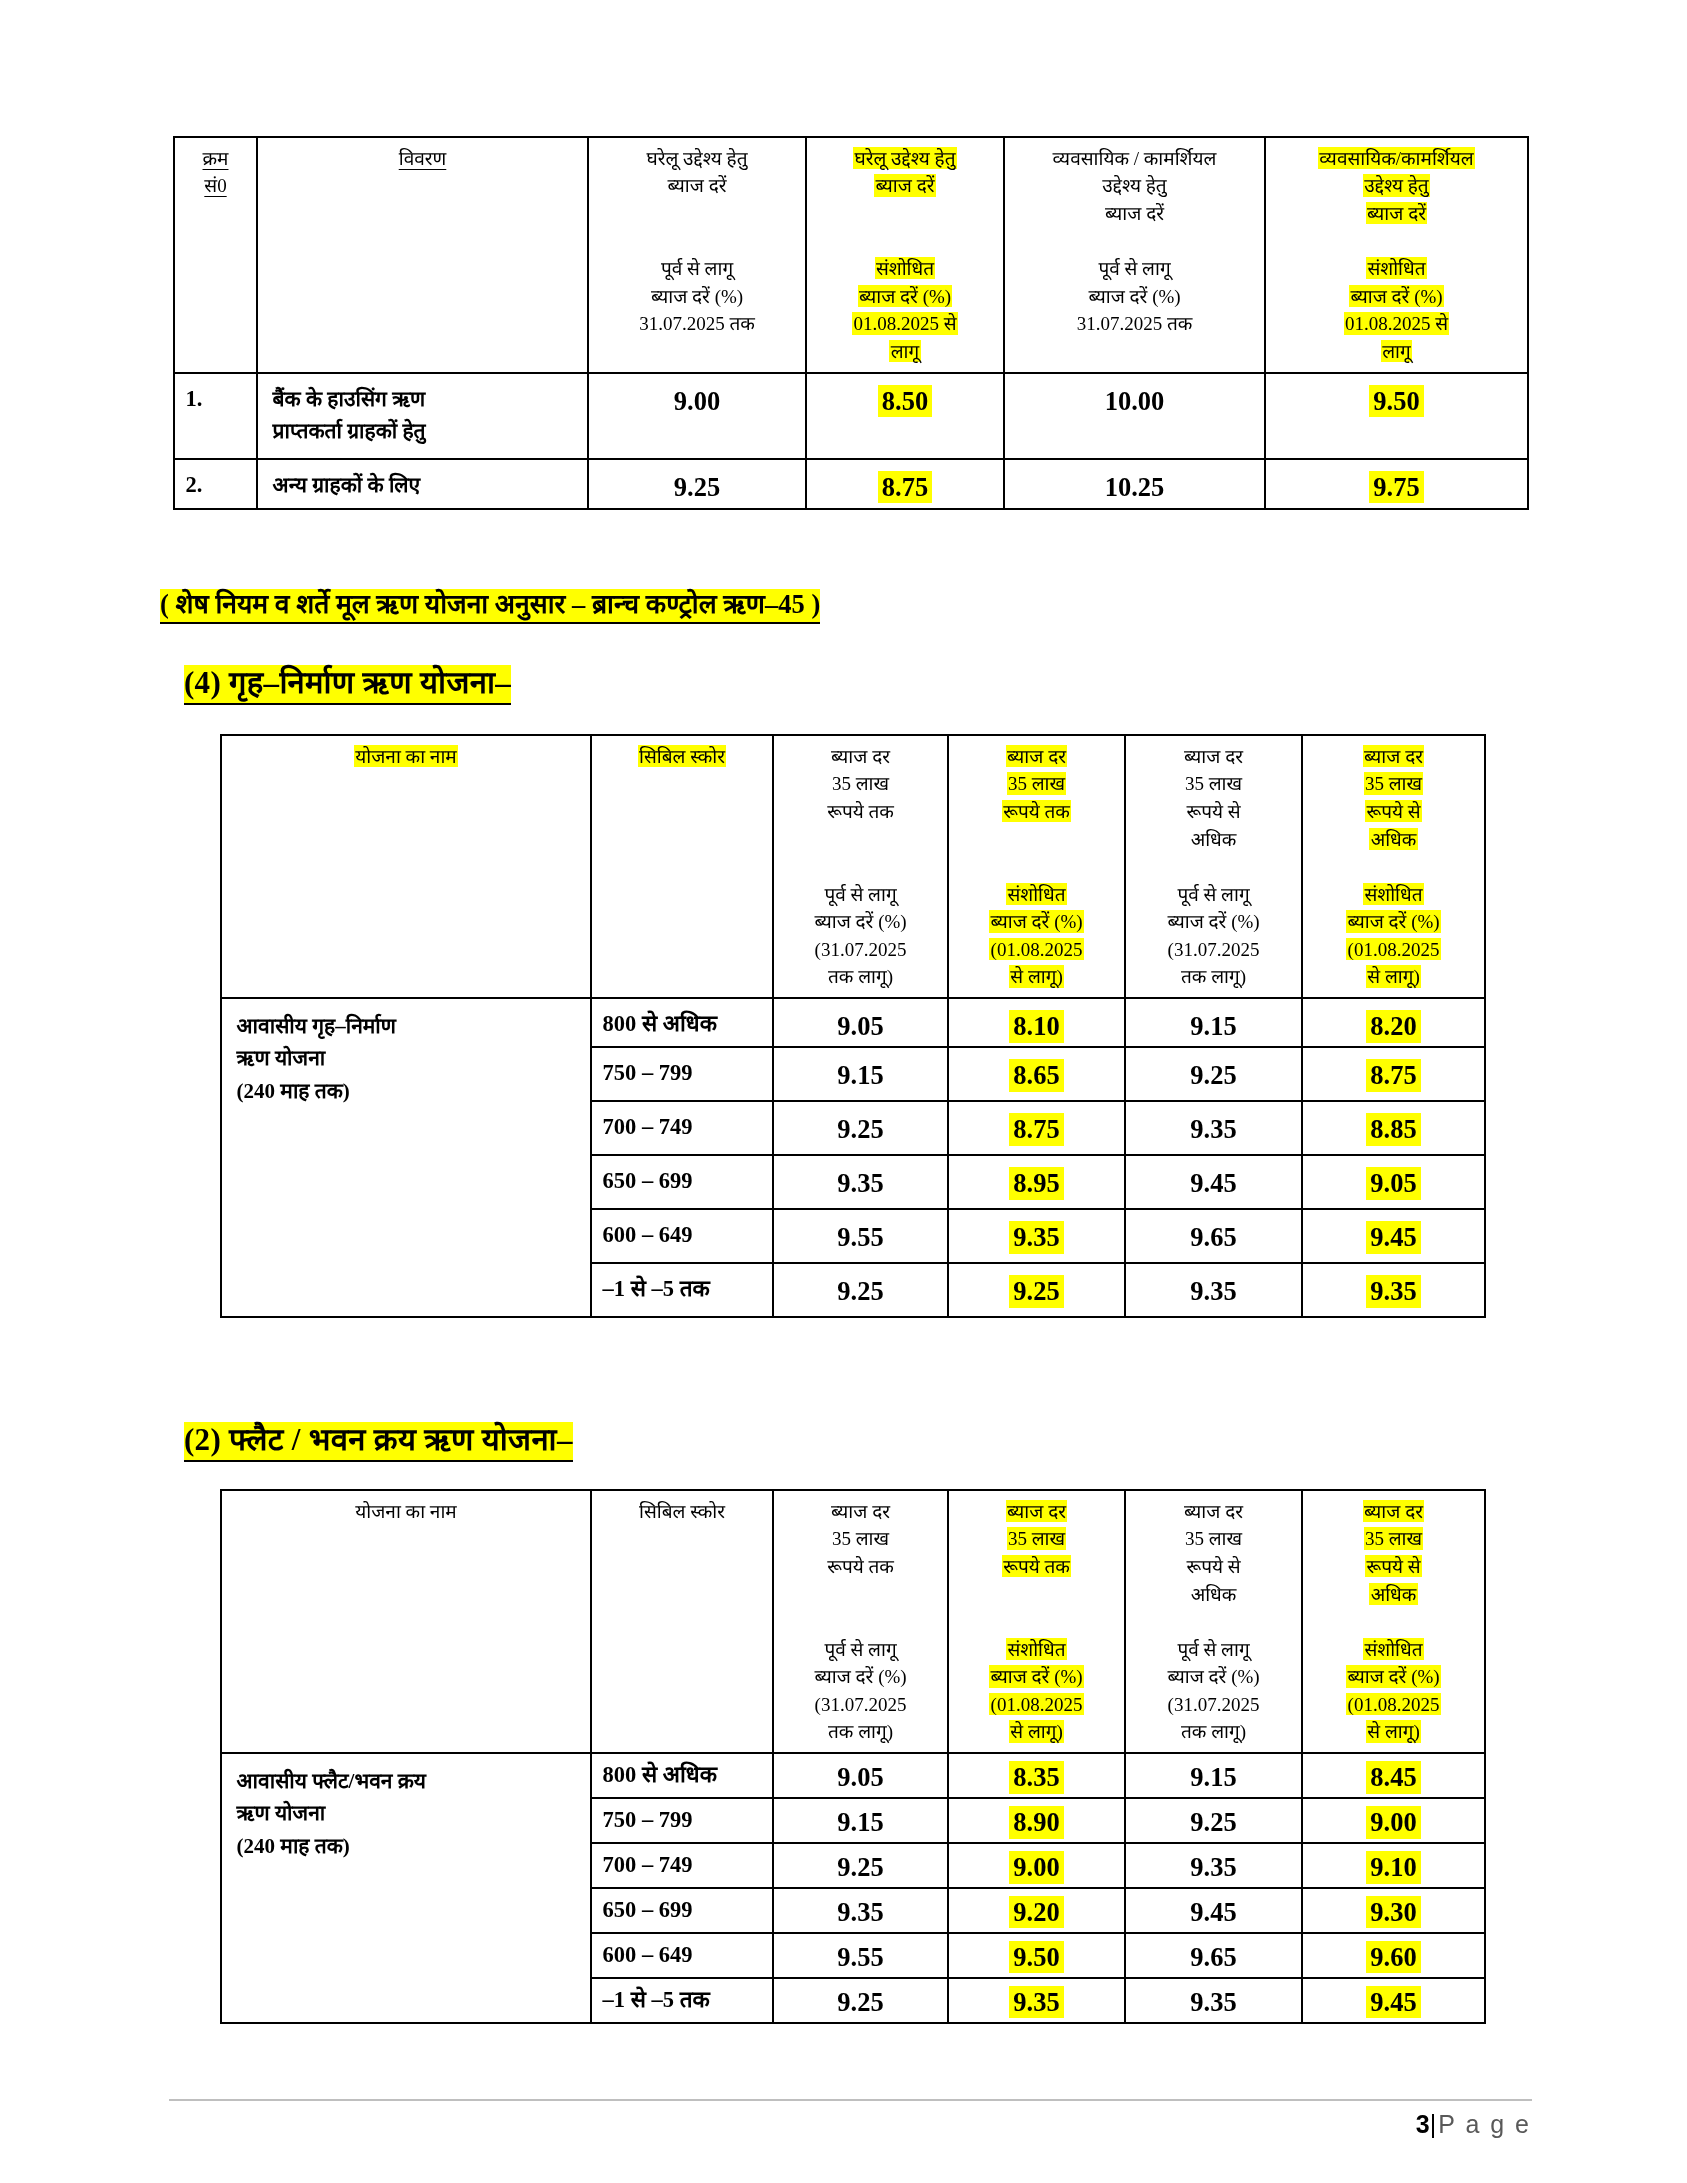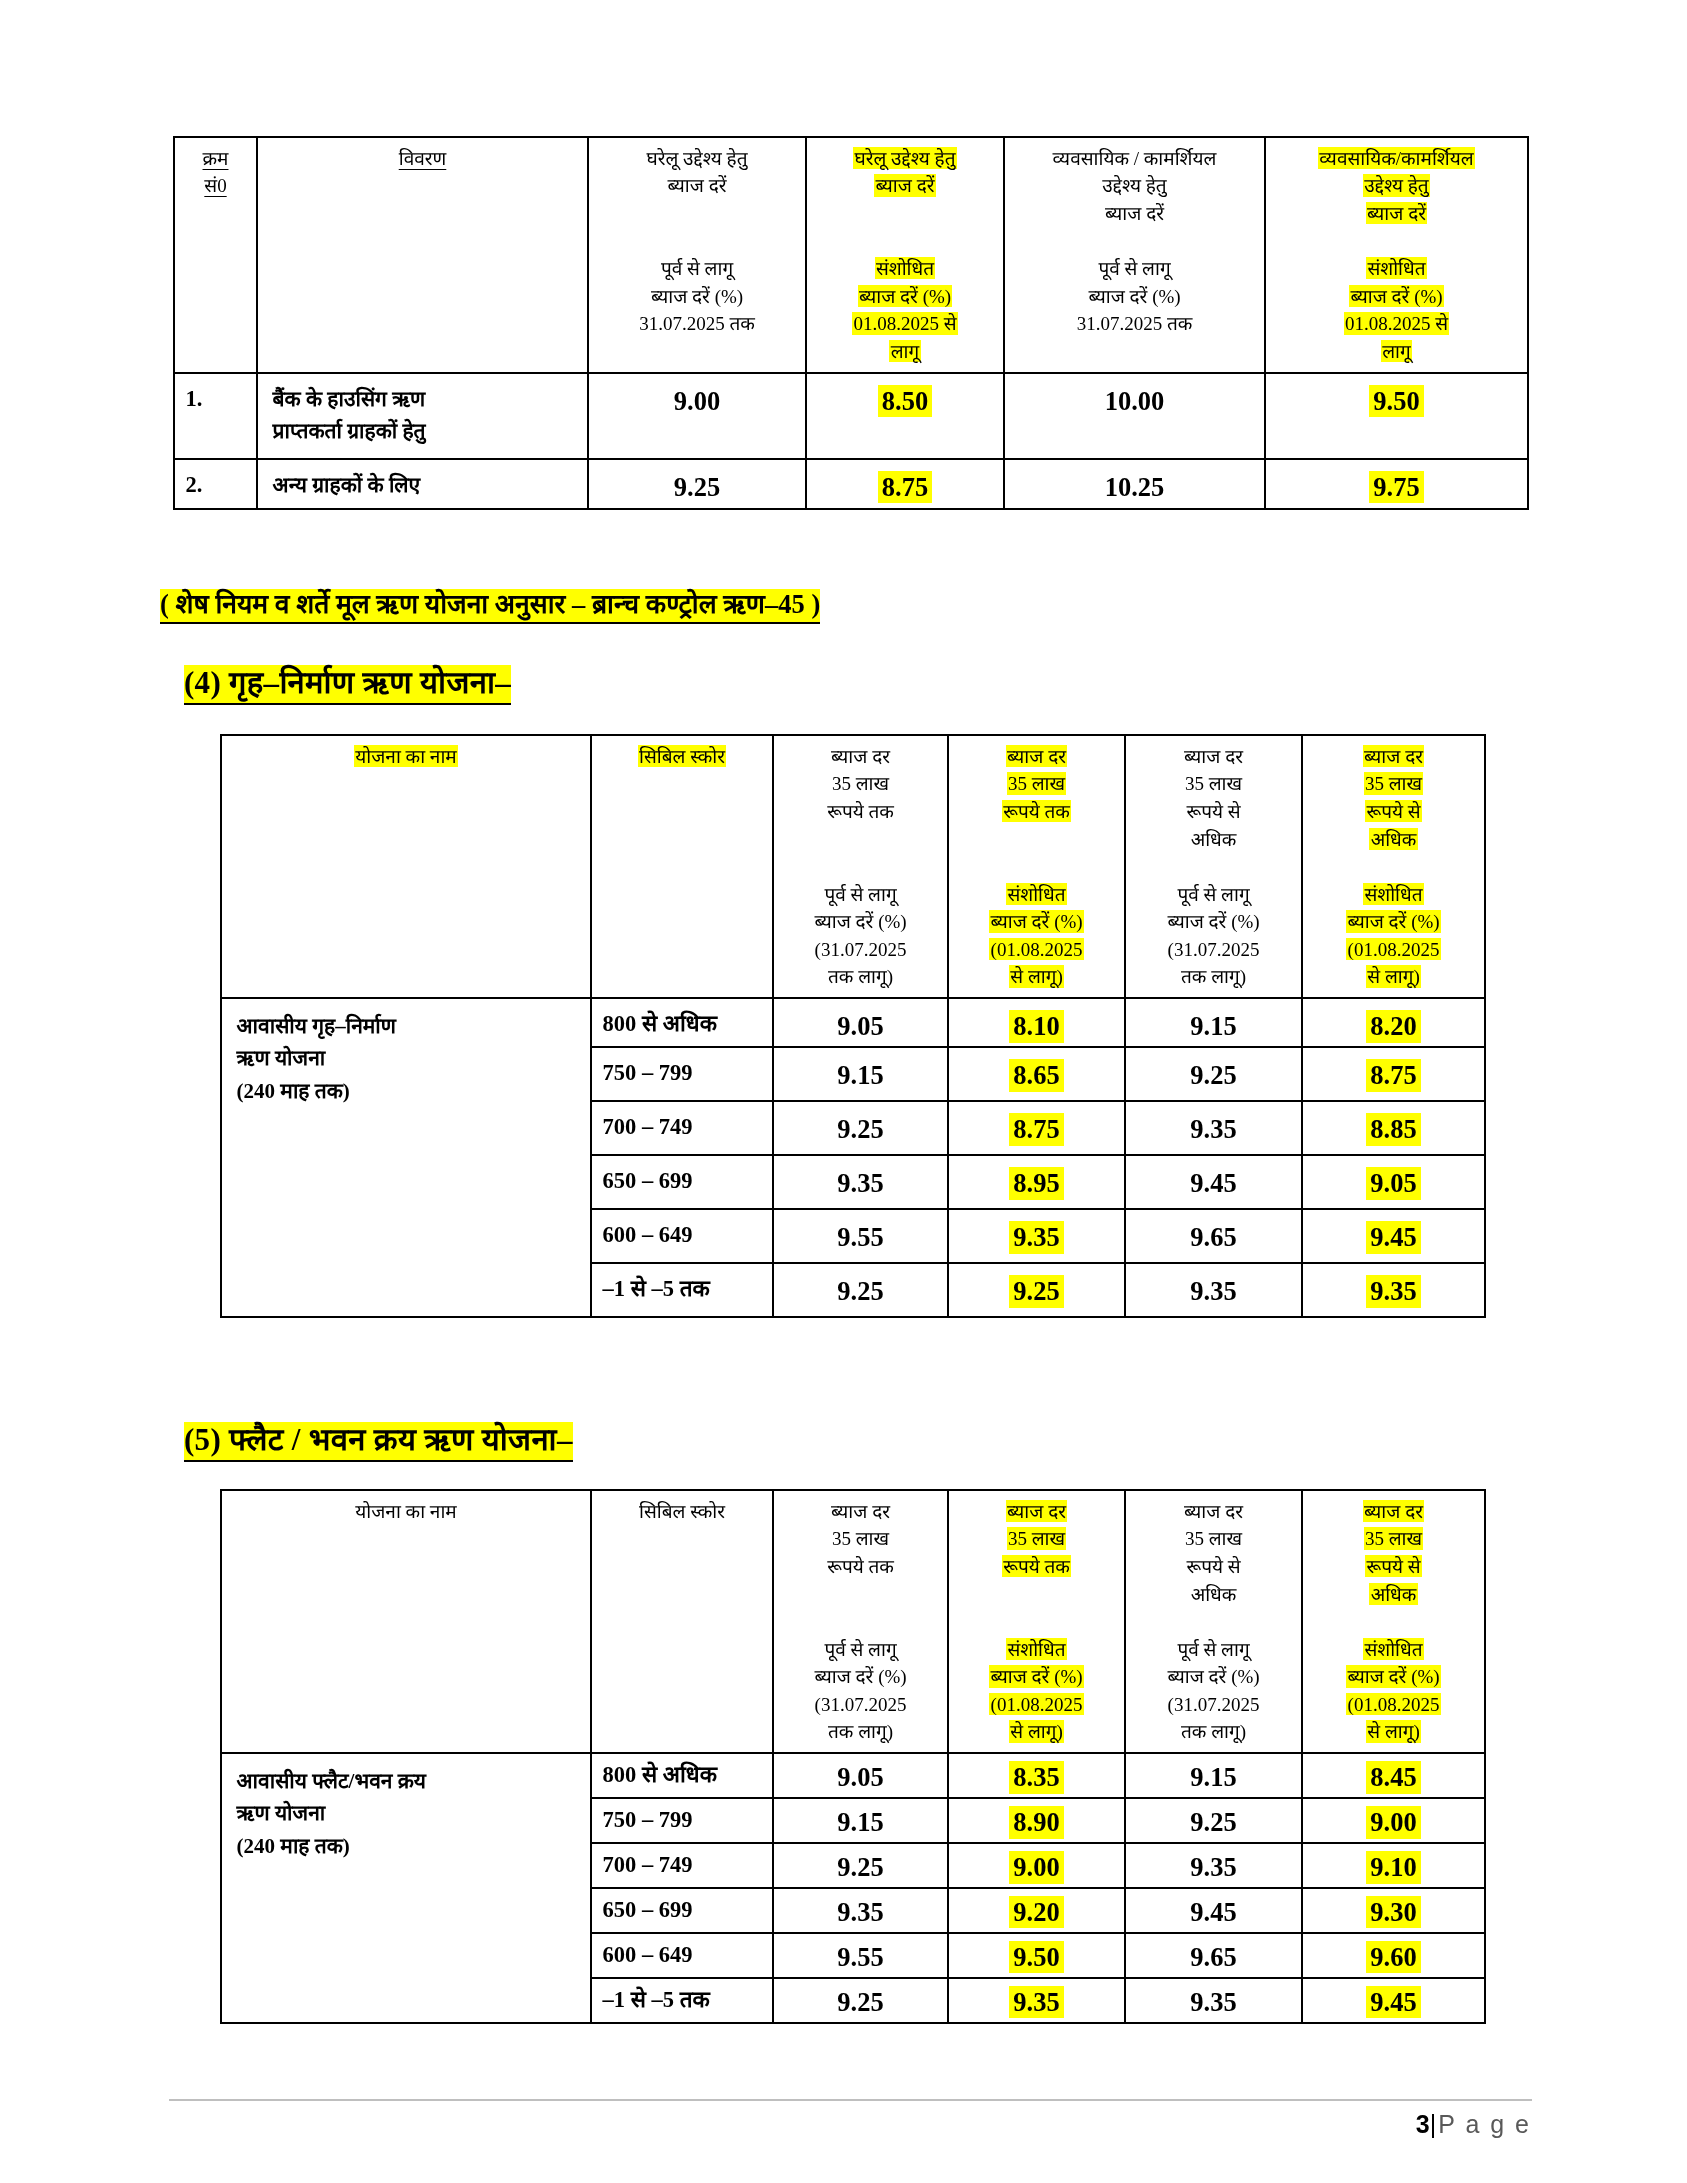--- a/index.html
+++ b/index.html
@@ -429,21 +429,21 @@
             <span class="val"><span>9.35</span></span>
           </td>
         <td>
             <span class="val"><span class="hl">9.35</span></span>
           </td>
       </tr>
     </tbody>
   </table>
 
   <div class="section-heading" style="left:184px; top:1422px;">
-    <span class="hl u-line">(5) फ्लैट / भवन क्रय ऋण योजना–</span>
+    <span class="hl u-line">(2) फ्लैट / भवन क्रय ऋण योजना–</span>
   </div>
 
   <table class="doc-table" style="left:220px; top:1489px; width:1265px;">
     <colgroup>
       <col style="width:370px">
         <col style="width:182px">
         <col style="width:175px">
       <col style="width:177px">
         <col style="width:177px">
         <col style="width:183px">

